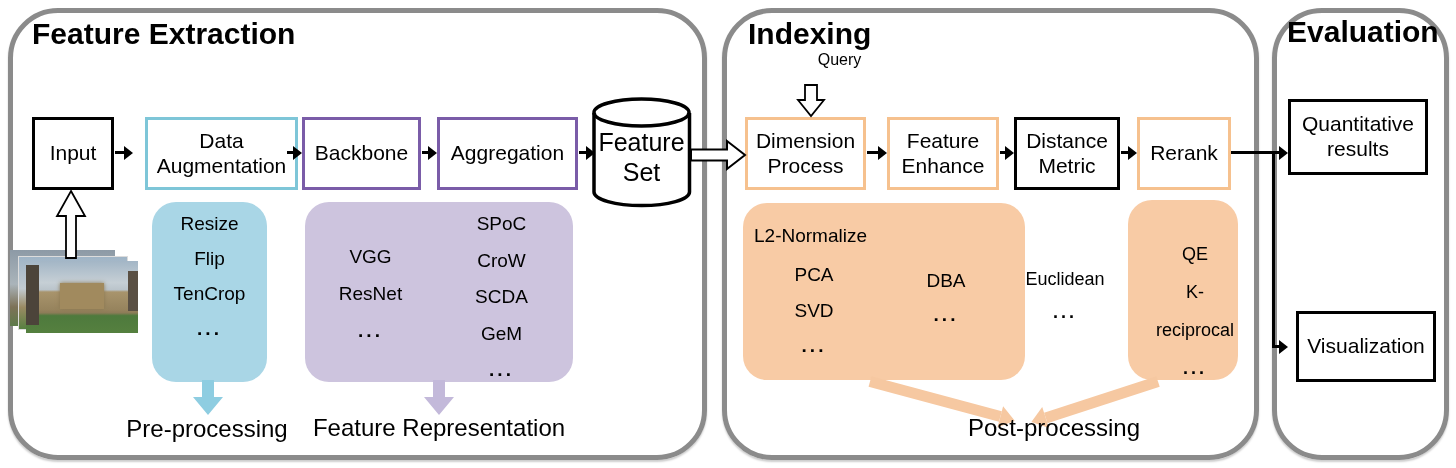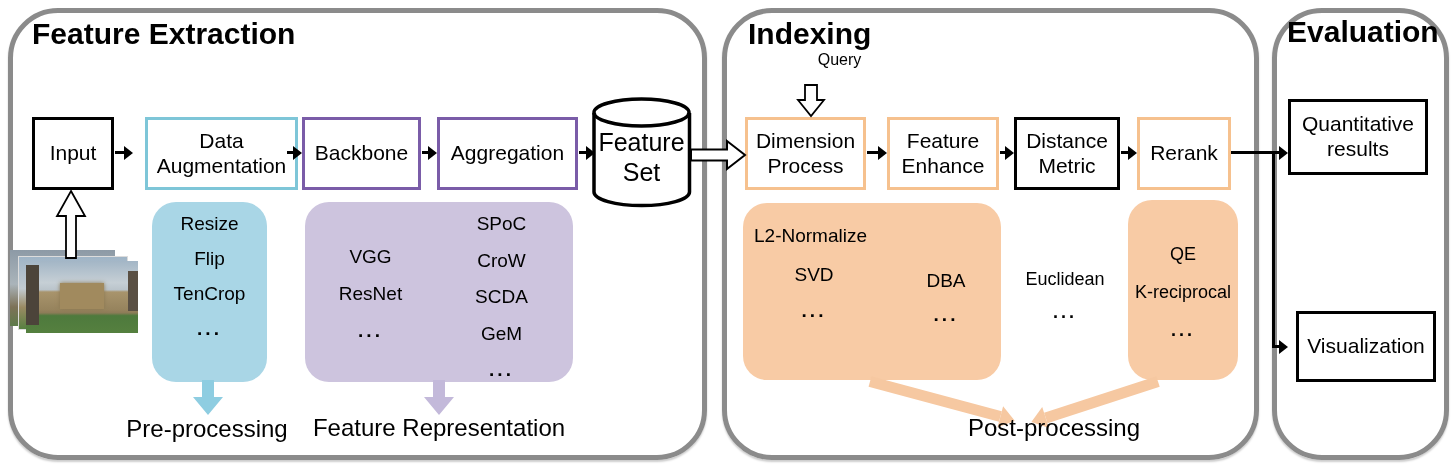--- a/index.html
+++ b/index.html
@@ -14,21 +14,21 @@
   .b-cyan{border-color:#7ec6d8;margin-left:12px;}
   .b-purple{border-color:#7a5ca8;}
   .b-orange{border-color:#f6c18e;}
   .harrow{position:absolute;height:3px;background:#000;z-index:3;}
   .harrow::after{content:'';position:absolute;right:-9px;top:-5.5px;width:0;height:0;
        border-top:7px solid transparent;border-bottom:7px solid transparent;border-left:9px solid #000;}
   .vline{position:absolute;width:3px;background:#000;z-index:3;}
   .fillbox{position:absolute;border-radius:24px;z-index:1;}
   .blue-fill{background:#a9d6e6;}
   .purple-fill{background:#cdc4de;}
-  .orange-fill{background:#f8cba5;}
+  .orange-fill{background:#f8cba5;padding-left:24px;}
   .items{font-size:19px;text-align:center;}
   .dots{font-weight:bold;letter-spacing:3px;}
   .caption{position:absolute;font-size:24px;text-align:center;white-space:nowrap;z-index:2;}
   .smalltext{position:absolute;font-size:19px;z-index:2;}
   .diag-arrow{position:absolute;height:11px;background:#f6c8a1;transform-origin:0 50%;z-index:2;}
   .diag-arrow::after{content:'';position:absolute;right:-15px;top:-5.5px;width:0;height:0;
        border-top:11px solid transparent;border-bottom:11px solid transparent;border-left:15px solid #f6c8a1;}
   .photo{position:absolute;box-sizing:border-box;}
   svg{position:absolute;z-index:3;overflow:visible;}
 </style>
@@ -121,20 +121,21 @@
   <div class="harrow" style="left:1000px;top:151px;width:5px;"></div>
   <div class="harrow" style="left:1121px;top:151px;width:7px;"></div>
 
   <div class="harrow" style="left:1231px;top:151px;width:48px;"></div>
   <div class="vline" style="left:1272px;top:152px;height:195px;"></div>
   <div class="harrow" style="left:1272px;top:345px;width:7px;"></div>
 
   <div class="fillbox orange-fill" style="left:743px;top:203px;width:258px;height:177px;">
     <div class="items" style="position:absolute;left:11px;top:22px;text-align:left;">L2-Normalize</div>
     <div class="items" style="position:absolute;left:26px;top:54px;width:90px;line-height:35.5px;">
+      <div>PCA</div>
       <div>SVD</div>
       <div class="dots">...</div>
     </div>
     <div class="items" style="position:absolute;left:158px;top:61px;width:90px;line-height:34px;">
       <div>DBA</div>
       <div class="dots">...</div>
     </div>
   </div>
 
   <div class="items" style="position:absolute;left:1018px;top:263px;width:94px;line-height:33px;font-size:18px;z-index:2;">

